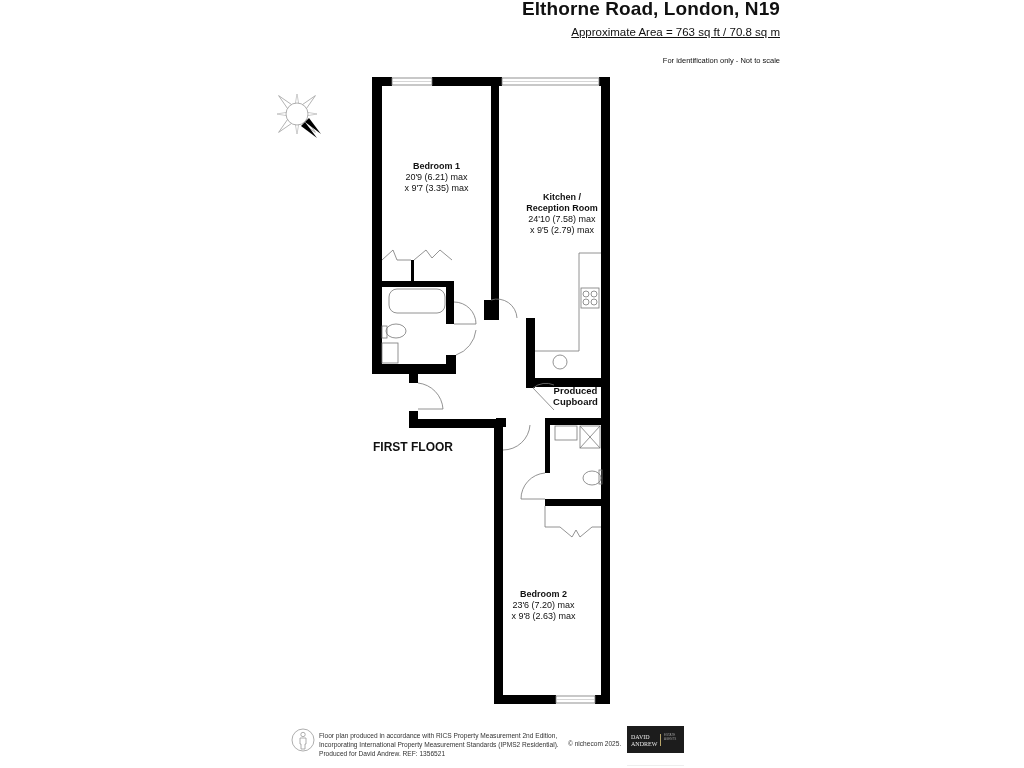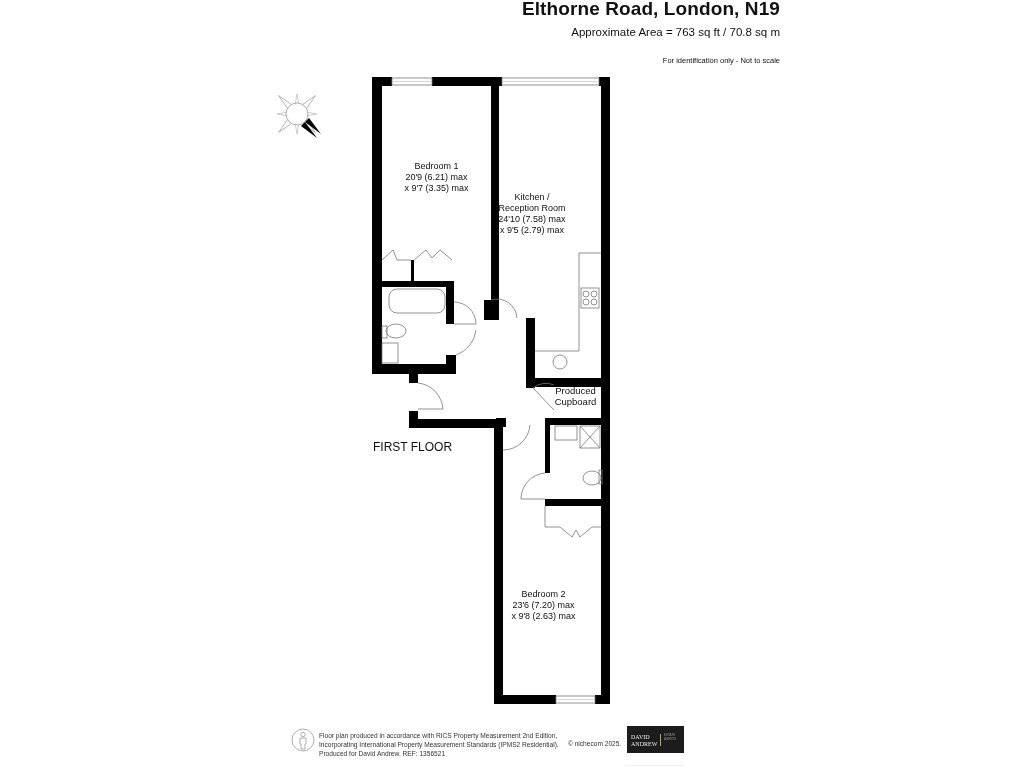--- a/index.html
+++ b/index.html
@@ -1,23 +1,23 @@
 <!DOCTYPE html>
 <html><head>
 <meta charset="utf-8">
 <style>
   html, body { margin:0; padding:0; background:#ffffff; }
   body { width:1024px; height:768px; position:relative; overflow:hidden; font-family:"Liberation Sans", sans-serif; color:#111; }
   .abs { position:absolute; }
   .title { right:244px; top:-2px; font-size:19px; font-weight:bold; letter-spacing:0.1px; white-space:nowrap; }
-  .area { right:244px; top:26px; font-size:11.5px; white-space:nowrap; }
+  .area { right:244px; top:26px; font-size:11.5px; white-space:nowrap;text-decoration:underline; }
   .ident { right:244px; top:56px; font-size:7.5px; white-space:nowrap; }
   .room { text-align:center; font-size:9px; line-height:11px; }
-  .room .nm { font-weight:normal; }
-  .floor-label { left:373px; top:440px; font-size:12px; font-weight:normal; }
+  .room .nm { font-weight:bold; }
+  .floor-label { left:373px; top:440px; font-size:12px; font-weight:bold; }
   .footer-text { left:319px; top:731px; font-size:6.6px; line-height:9px; color:#333; }
   .copyright { left:568px; top:740px; font-size:6.6px; color:#333; }
   .logo { left:627px; top:726px; width:57px; height:27px; background:#1c1c1c; color:#e8e8e8; font-family:"Liberation Serif", serif; font-size:6px; line-height:6.5px; padding:8px 0 0 4px; box-sizing:border-box; }
   .logo .sep { position:absolute; left:33px; top:8px; width:1px; height:12px; background:#b9a66a; }
   .logo .tag { position:absolute; left:37px; top:8px; font-size:3px; line-height:3.5px; color:#999; font-family:"Liberation Sans", sans-serif; }
   .logo-line { left:627px; top:765px; width:57px; height:1px; background:#eee; }
   svg { position:absolute; left:0; top:0; }
 </style>
 </head>
 <body>
@@ -119,21 +119,21 @@
 
 <div class="abs title">Elthorne Road, London, N19</div>
 <div class="abs area">Approximate Area = 763 sq ft / 70.8 sq m</div>
 <div class="abs ident">For identification only - Not to scale</div>
 
 <div class="abs room" style="left:382px; top:161px; width:109px;">
   <div class="nm">Bedroom 1</div>
   <div>20'9 (6.21) max</div>
   <div>x 9'7 (3.35) max</div>
 </div>
-<div class="abs room" style="left:472px; top:192px; width:120px;">
+<div class="abs room" style="left:502px; top:192px; width:120px;">
   <div class="nm">Kitchen /</div>
   <div class="nm">Reception Room</div>
   <div>24'10 (7.58) max</div>
   <div>x 9'5 (2.79) max</div>
 </div>
 <div class="abs room" style="left:548px; top:385px; width:55px; font-size:9.5px;">
   <div class="nm">Produced</div>
   <div class="nm">Cupboard</div>
 </div>
 <div class="abs room" style="left:503px; top:589px; width:81px;">

